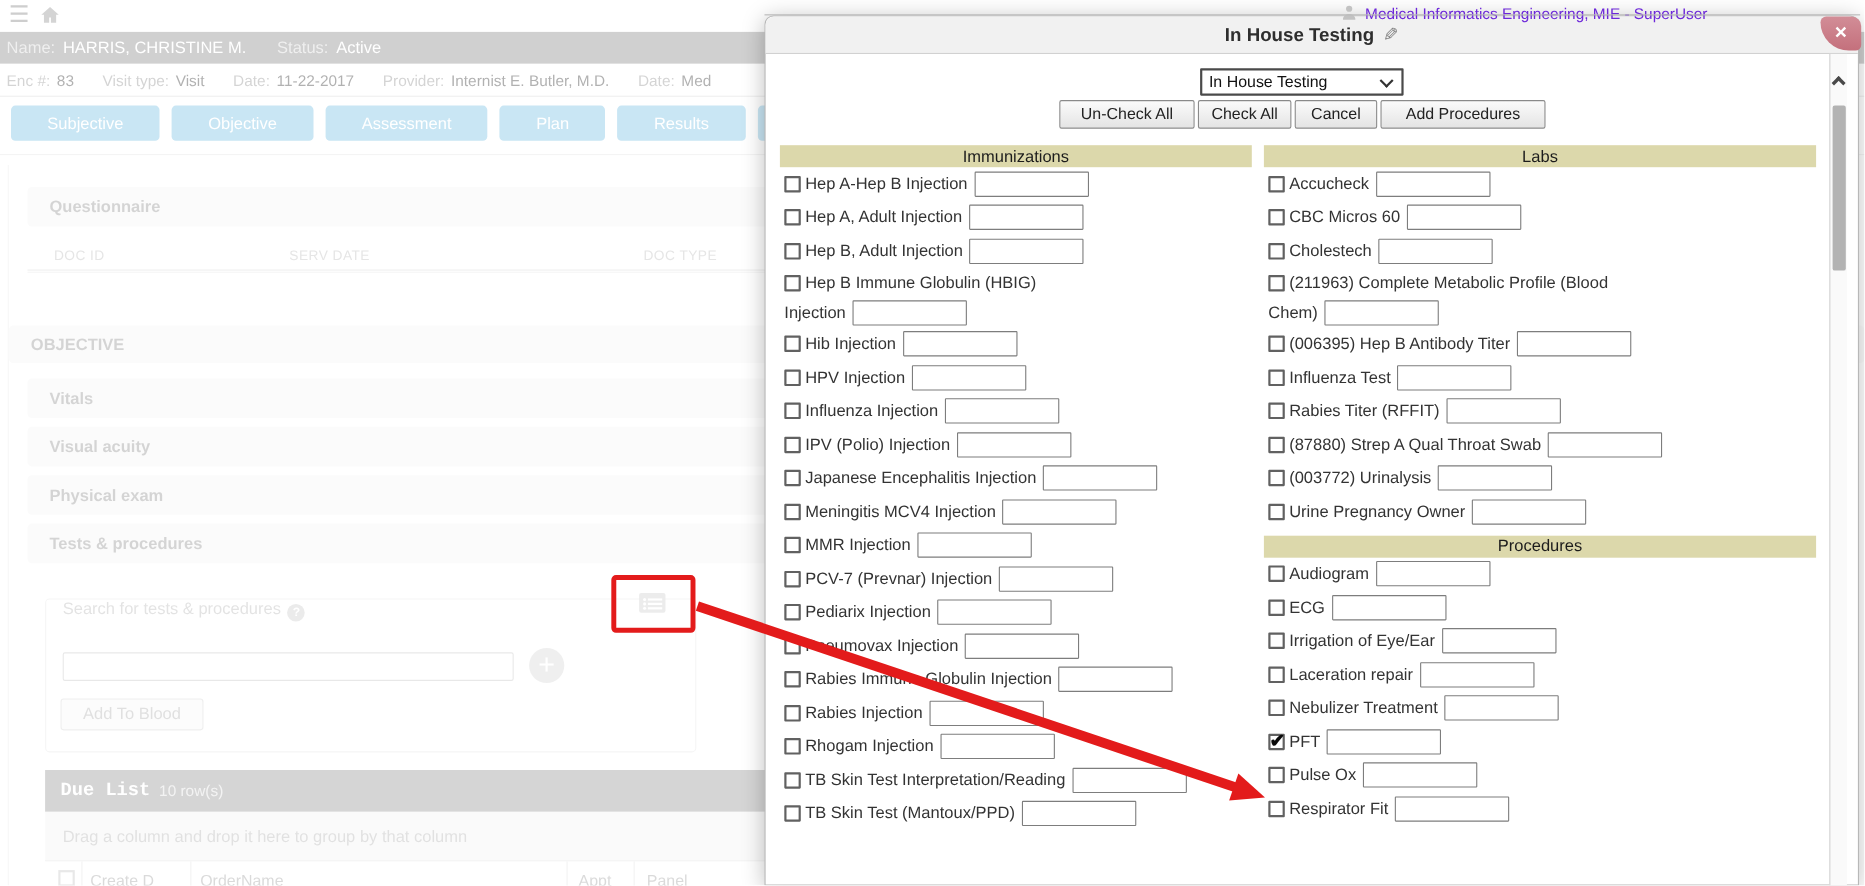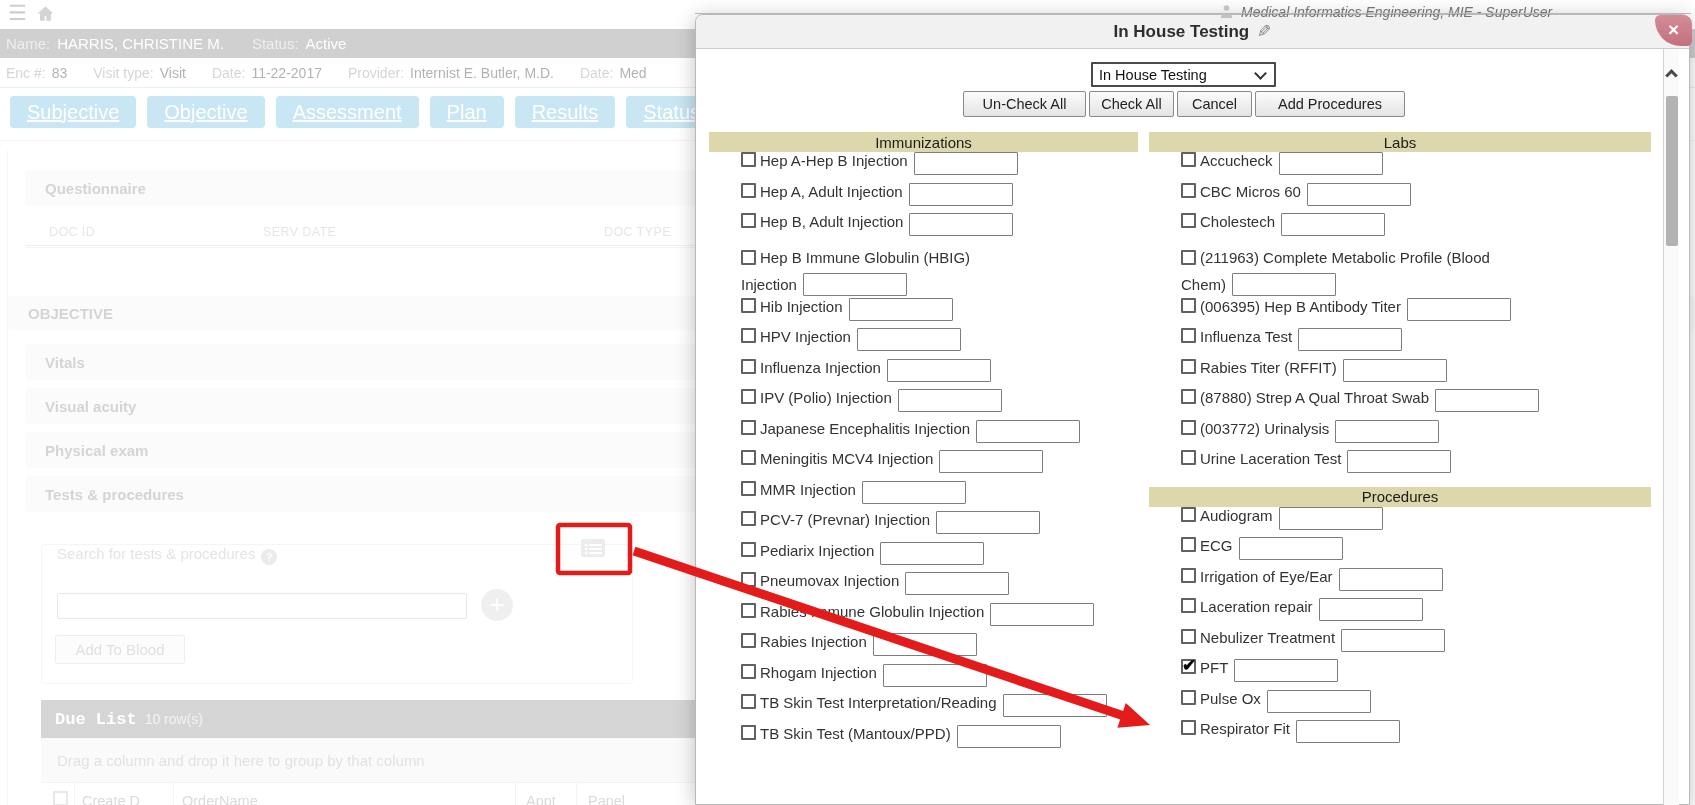--- a/index.html
+++ b/index.html
@@ -18,22 +18,22 @@
                 display:flex; align-items:center; font-size:15px; white-space:nowrap; }
   .pb-label { color:#d9d9d9; margin-left:6px; }
   .pb-val { color:#ffffff; margin-left:7px; }
   .pb-gap { width:22px; }
   .encrow { position:absolute; left:0; top:58px; width:1695px; height:30px; background:#fff;
             border-bottom:1px solid #d9d9d9; display:flex; align-items:center; font-size:14px; white-space:nowrap; }
   .enc-label { color:#9a9a9a; margin-left:6px; }
   .enc-val { color:#474747; margin-left:6px; }
   .enc-gap { width:20px; }
   .tabsrow { position:absolute; left:10px; top:96px; display:flex; gap:11px; }
-  .tab { height:32px; background:#7fc3e4; color:#fff; border-radius:4px; font-size:20px;
-         display:flex; align-items:center; padding:0 17px; cursor:pointer;text-decoration:underline; }
+  .tab { height:32px; background:#7fc3e4; color:#fff; border-radius:4px; font-size:15px;
+         display:flex; align-items:center; padding:0 33px; cursor:pointer; }
   .divider { position:absolute; left:0; top:140px; width:1695px; height:1px; background:#e4e4e4; }
   .pageedge { position:absolute; left:7px; top:150px; width:1px; height:655px; background:#ececec; }
 
   .secbar { position:absolute; background:#f5f5f5; border-radius:4px; display:flex; align-items:center; }
   .secbar span { font-size:15px; font-weight:bold; color:#9a9a9a; margin-left:20px; }
   .dochdr { position:absolute; font-size:12.5px; color:#c2c2c2; letter-spacing:.4px; }
   .docline { position:absolute; left:25px; width:1640px; height:3px;
              border-top:1px solid #d8d8d8; border-bottom:1px solid #e6e6e6; }
 
   .searchcard { position:absolute; left:41px; top:544px; width:592px; height:140px;
@@ -62,21 +62,21 @@
   .duehead .cbx { position:absolute; left:12px; top:8px; width:15px; height:15px;
                   border:2px solid #c9c9c9; background:#fff; }
   .duecol { position:absolute; top:10px; font-size:14.5px; color:#a8a8a8; white-space:nowrap; }
   .duesep { position:absolute; top:0; width:1px; height:23px; background:#e2e2e2; }
 
   
   #dim { position:absolute; inset:0; background:rgba(255,255,255,0.58); z-index:5; pointer-events:none; }
 
   
   #userarea { position:absolute; left:1218px; top:3px; z-index:12; display:flex; align-items:center; }
-  #userarea .uname { font-size:14px; font-style:italic; color:#737373; margin-left:6px; white-space:nowrap; }
+  #userarea .uname { font-size:14px; color:#6d28d9; margin-left:6px; white-space:nowrap; }
   #topline { position:absolute; left:695px; top:13px; width:996px; height:1px; background:#b8b8b8; z-index:13; }
 
   
   #modal { position:absolute; left:695px; top:14px; width:995px; height:791px; background:#fff;
            border:1px solid #b8b8b8; border-radius:8px 8px 0 0; z-index:10;
            box-shadow:0 3px 20px rgba(0,0,0,0.25); }
   .mtitlebar { position:absolute; left:0; top:0; width:100%; height:34px; background:#f1f1f1;
                border-bottom:1px solid #cccccc; border-radius:8px 8px 0 0;
                display:flex; align-items:center; justify-content:center; }
   .mtitle { font-size:17px; font-weight:bold; color:#2e2e2e; }
@@ -86,21 +86,21 @@
              border:2px solid #4a4a4a; border-radius:1px; display:flex; align-items:center; cursor:pointer; }
   .mselect .val { font-size:14.5px; color:#111; margin-left:6px; }
   .chev-down { position:absolute; right:9px; top:5px; width:9px; height:9px;
                border-right:2.5px solid #333; border-bottom:2.5px solid #333; transform:rotate(45deg); }
   .mbtn { position:absolute; top:76px; height:26px; background:linear-gradient(#fbfbfb,#e4e4e4);
           border:1px solid #8a8a8a; border-radius:2px; font-size:14.5px; color:#222;
           font-family:"Liberation Sans",sans-serif; cursor:pointer; }
   .band { position:absolute; top:117px; height:20px; background:#dcd8ab; display:flex;
           align-items:center; justify-content:center; font-size:15px; color:#1c1c1c; }
   .col { position:absolute; top:137px; }
-  .prow { display:flex; align-items:flex-start; height:30.5px; white-space:nowrap;margin-left:28px; }
+  .prow { display:flex; align-items:center; height:30.5px; white-space:nowrap; }
   .prow2 { height:54px; }
   .pline { display:flex; align-items:center; height:27px; white-space:nowrap; }
   .cb { display:inline-block; width:15px; height:15px; min-width:15px; border:2px solid #616161;
         background:#fff; border-radius:1px; margin:0 4px 0 4px; position:relative; cursor:pointer; }
   .cb .mark { position:absolute; left:-1px; top:-6px; font-size:17px; color:#0a0a0a; font-weight:bold; }
   .plbl { font-size:15px; color:#333; margin-right:6px; }
   .pinp { width:104px; height:23px; border:1px solid #7d7d7d; background:#fff; border-radius:1px;
           font-family:"Liberation Sans",sans-serif; }
   .l2indent { margin-left:4px; }
 
@@ -179,21 +179,21 @@
     </div>
 
     <div class="divider"></div>
     <div class="pageedge"></div>
 
     <div class="secbar" style="left:25px;top:170px;width:1640px;height:36px">
       <span>Questionnaire</span>
     </div>
     <div class="dochdr" style="left:49px;top:225px">DOC ID</div>
     <div class="dochdr" style="left:263px;top:225px">SERV DATE</div>
-    <div class="dochdr" style="left:604px;top:225px">DOC TYPE</div>
+    <div class="dochdr" style="left:585px;top:225px">DOC TYPE</div>
     <div class="docline" style="top:245px"></div>
 
     <div class="secbar" style="left:8px;top:296px;width:1687px;height:34px;background:#f5f5f5">
       <span>OBJECTIVE</span>
     </div>
     <div class="secbar" style="left:25px;top:344px;width:1640px;height:36px">
       <span>Vitals</span>
     </div>
     <div class="secbar" style="left:25px;top:388px;width:1640px;height:36px">
       <span>Visual acuity</span>
@@ -423,21 +423,21 @@
         <span class="plbl">(87880) Strep A Qual Throat Swab</span>
         <input class="pinp" style="">
       </div>
       <div class="prow">
         <span class="cb"></span>
         <span class="plbl">(003772) Urinalysis</span>
         <input class="pinp" style="">
       </div>
       <div class="prow">
         <span class="cb"></span>
-        <span class="plbl">Urine Laceration Test</span>
+        <span class="plbl">Urine Pregnancy Owner</span>
         <input class="pinp" style="">
       </div>
 
       <div class="band" style="position:static;width:502px;margin-top:6px">Procedures</div>
 
       <div class="prow">
         <span class="cb"></span>
         <span class="plbl">Audiogram</span>
         <input class="pinp" style="">
       </div>

